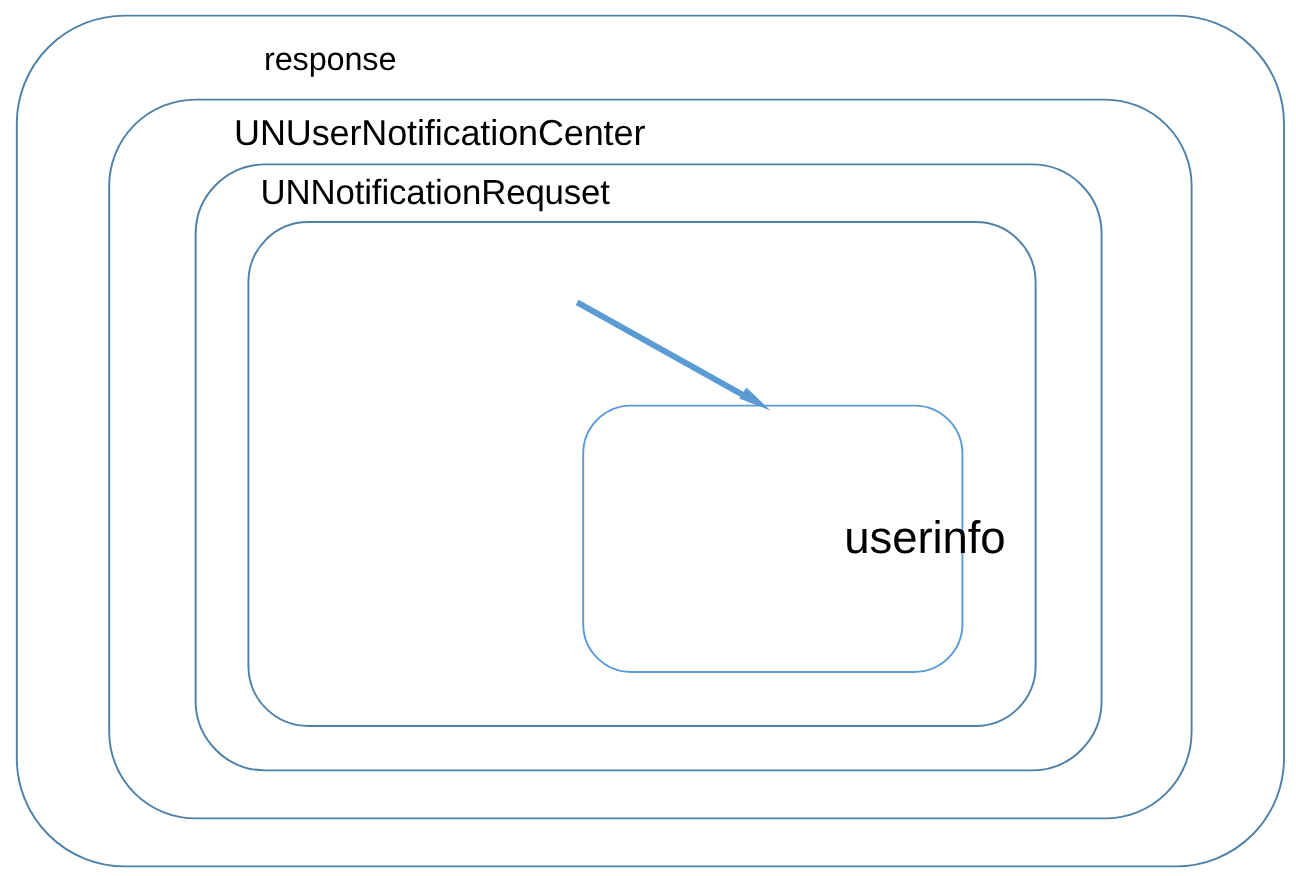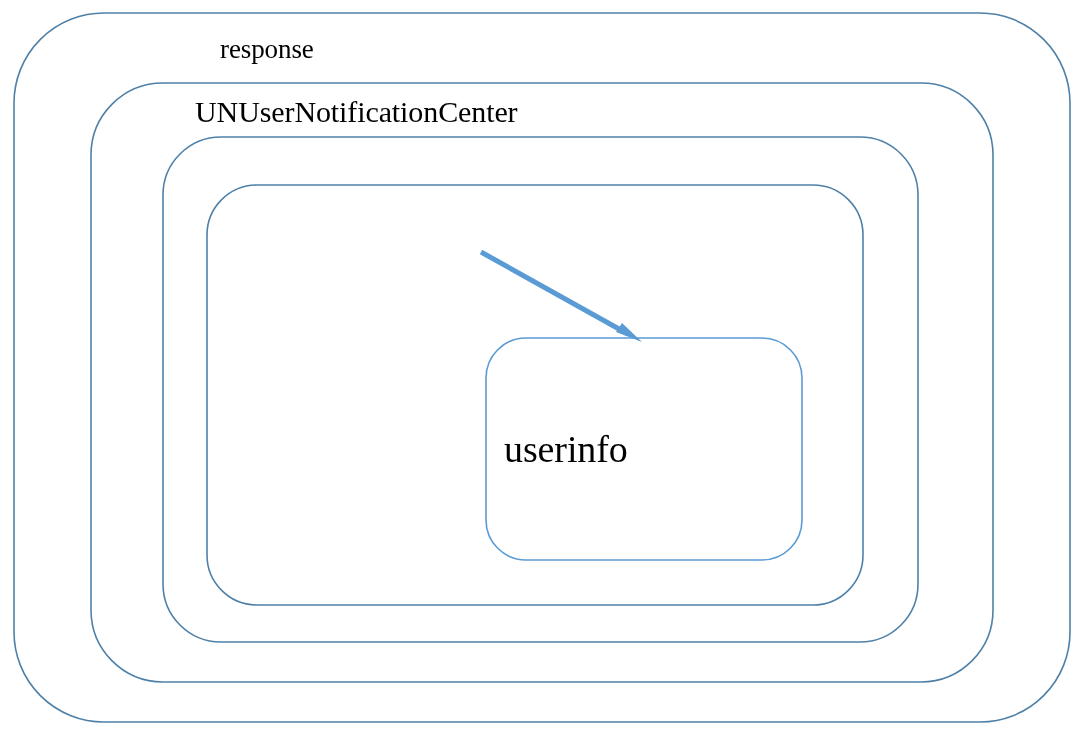--- a/index.html
+++ b/index.html
@@ -43,21 +43,21 @@
     stroke: #5B9BD5;
     stroke-width: 5;
     stroke-linecap: butt;
   }
   .arrow-head {
     fill: #5B9BD5;
   }
   .node-label {
     position: absolute;
     color: #000000;
-    font-family: Liberation Serif, serif;
+    font-family: Liberation Sans, sans-serif;
     font-weight: 400;
     white-space: nowrap;
     line-height: 1;
     letter-spacing: -0.1px;
   }
   #label-response {
     left: 220px;
     top: 36px;
     font-size: 27px;
   }
@@ -70,24 +70,24 @@
     left: 217px;
     top: 147px;
     font-size: 29px;
   }
   #label-content {
     left: 242px;
     top: 205px;
     font-size: 33px;
   }
   #label-userinfo {
-    left: 504px;
+    left: 486px;
     top: 430px;
     width: 352px;
-    text-align: left;
+    text-align: right;
     font-size: 38px;
   }
 </style>
 </head>
 <body>
 
 <div id="canvas">
 
   <svg id="diagram-svg" viewBox="0 0 1080 730" xmlns="http://www.w3.org/2000/svg">
 
@@ -104,17 +104,18 @@
     <g>
       <line class="arrow-line" x1="481" y1="252" x2="628" y2="334"></line>
       <polygon class="arrow-head" points="642,342 616,332 622,323"></polygon>
     </g>
   </svg>
 
   <div class="node-label" id="label-response">response</div>
 
   <div class="node-label" id="label-center">UNUserNotificationCenter</div>
 
+  <div class="node-label" id="label-request">UNNotificationRequset</div>
 
 
   <div class="node-label" id="label-userinfo">userinfo</div>
 
 </div>
 
 </body></html>

